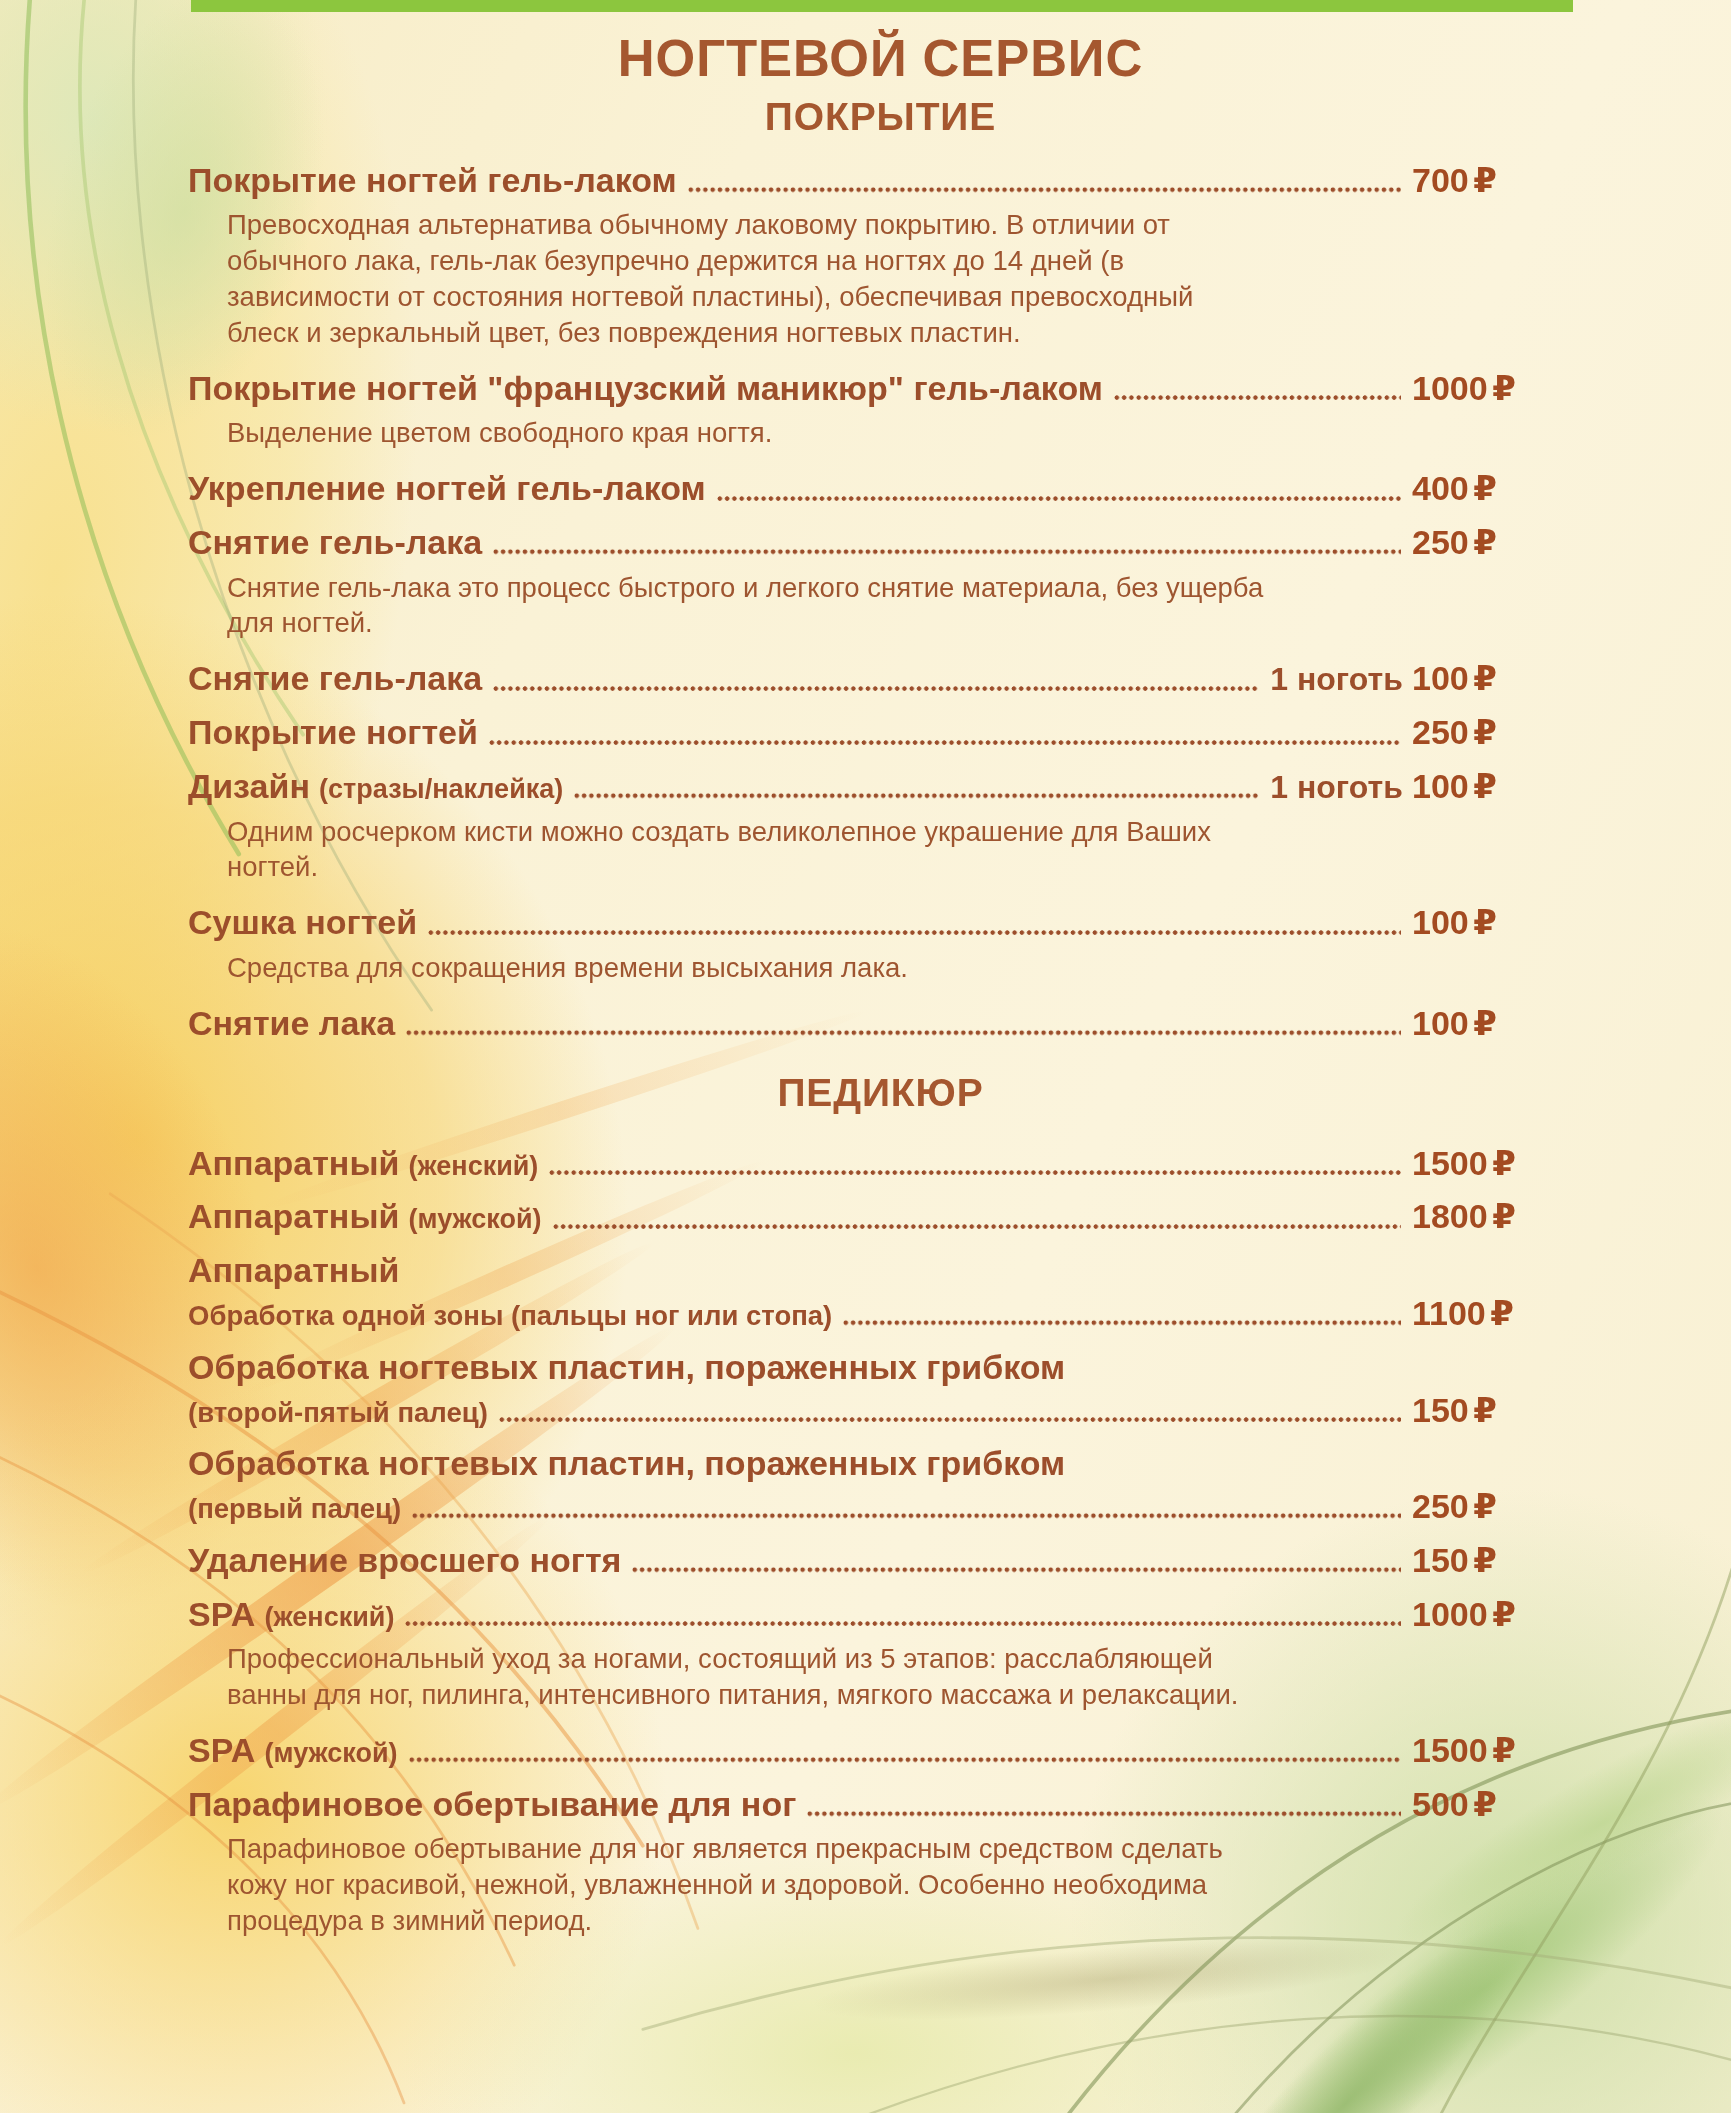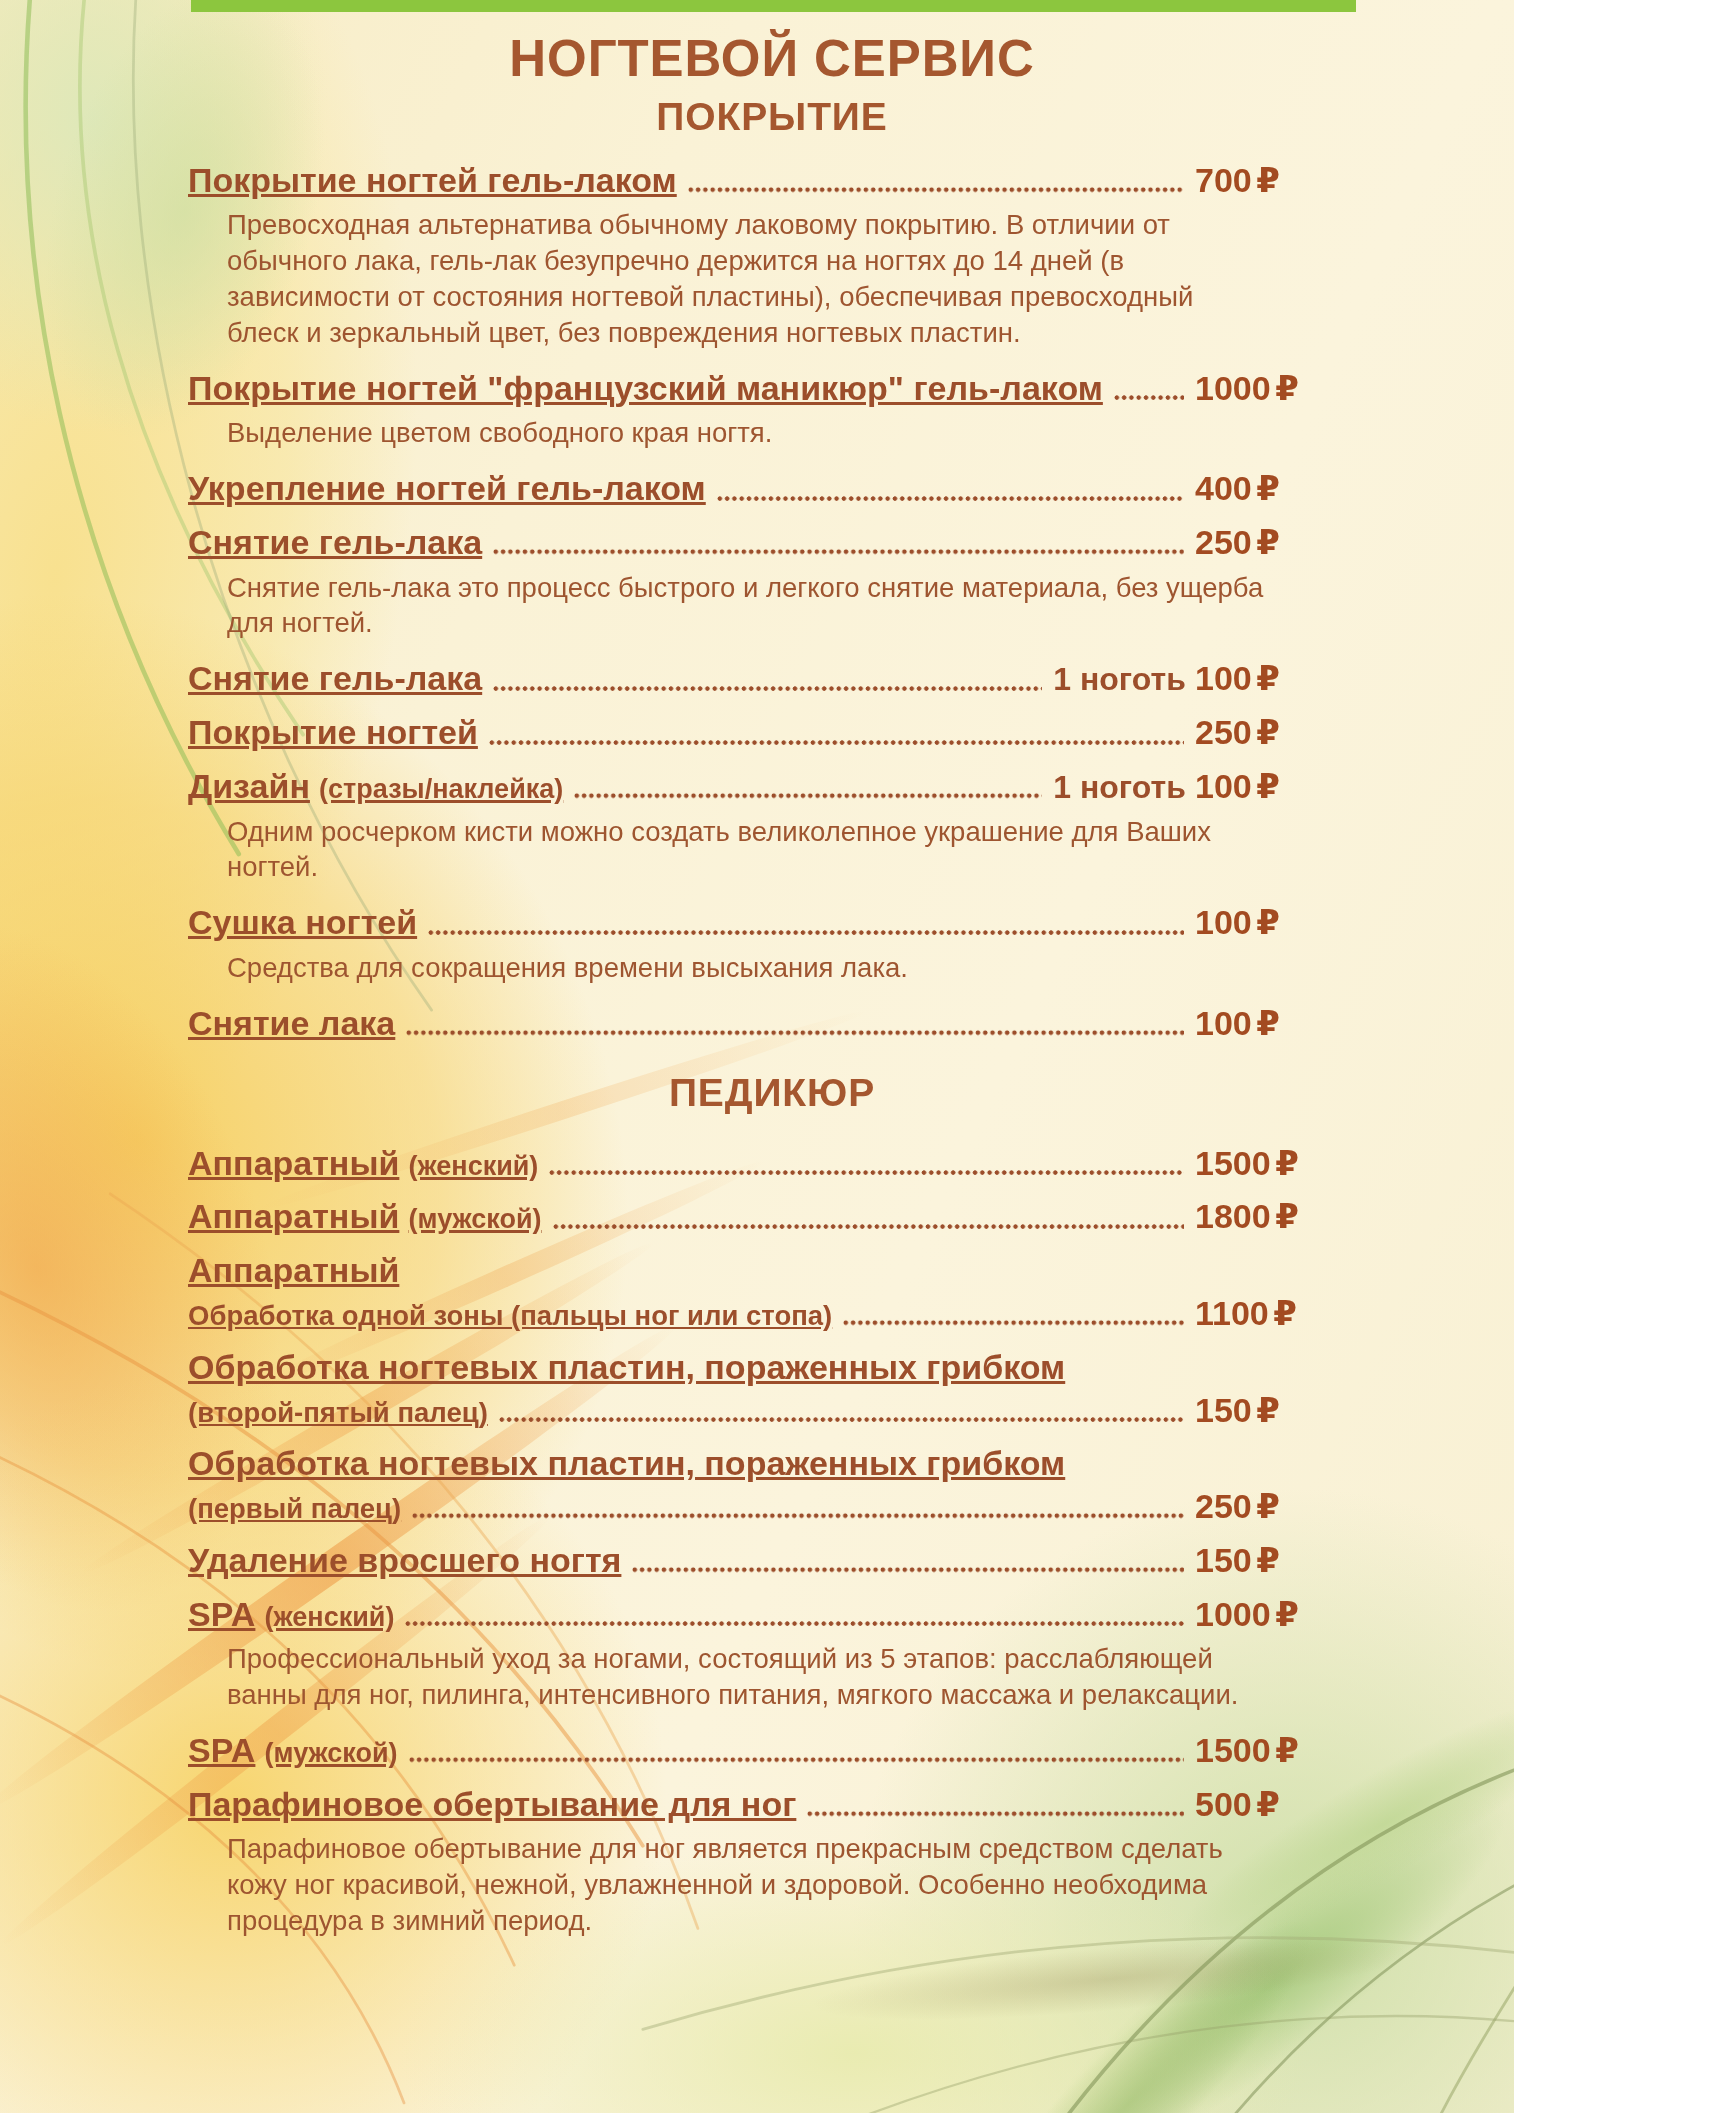--- a/index.html
+++ b/index.html
@@ -1,18 +1,18 @@
 <!DOCTYPE html>
 <html lang="ru" style="font-size:14.7px"><head>
 <meta charset="utf-8">
 <style>
   html,body{margin:0;padding:0;}
   .page{
     position:relative;
-    width:1514px;height:2113px;
+    width:1731px;height:2113px;
     overflow:hidden;
     background:linear-gradient(115deg,#f7ecc4 0%,#faf2d6 30%,#fbf4dc 60%,#f8f0d2 100%);
     font-family:"Liberation Sans","DejaVu Sans",sans-serif;
   }
   
   .bg{position:absolute;inset:0;z-index:0;}
   .blob{position:absolute;border-radius:50%;}
   .band{position:absolute;border-radius:50%;}
   .b-left-yellow   {left:-294px;top:-138px;width:698px;height:1433px;transform:rotate(10deg);
     background:radial-gradient(ellipse at center,rgba(248,224,140,.95) 0%,rgba(248,228,150,.55) 45%,rgba(248,228,150,0) 70%);}
@@ -54,21 +54,21 @@
   .accent-bar{height:12px;background:var(--green,#8CC63E);margin:0 0 16.5px 2.8px;}
   h1.title{margin:13px 0 3.7px;text-align:center;font-size:51px;font-weight:bold;
     letter-spacing:0.9px;color:var(--heading,#A5572F);}
   h2.section-heading{margin:7.3px 0 22px;text-align:center;font-size:39px;font-weight:bold;
     letter-spacing:0.9px;color:var(--heading,#A5572F);}
   .section:nth-of-type(2) h2.section-heading{margin-top:27.5px;margin-bottom:29px;}
   .row{display:flex;align-items:baseline;margin:14.7px 0;
     font-size:34px;font-weight:bold;color:var(--brown,#9C4E2B);line-height:1.15;}
   .row.headline{margin-bottom:3.7px;}
   .row.subrow{font-size:27.5px;margin-top:2px;}
-  .nm{white-space:normal;text-decoration:underline;}
+  .nm{white-space:normal;}
   .nm-small{font-size:27px;margin-left:9.2px;}
   .leader{flex:1 1 27.5px;align-self:flex-end;height:7.3px;margin:0 11px 6.4px 11px;
     background-image:radial-gradient(circle at 2.8px 3.7px,var(--brown,#9C4E2B) 2px,rgba(0,0,0,0) 2.6px);
     background-size:7.3px 7.3px;background-repeat:repeat-x;background-position:left bottom;}
   .unit{font-size:32px;margin:0 9.2px 0 0;white-space:nowrap;}
   .price{flex:0 0 161px;text-align:left;font-size:34px;color:var(--price,#A34B21);white-space:nowrap;}
   .rub{margin-left:4.6px;}
   p.desc{margin:-7.3px 0 18.4px 39px;max-width:1042px;font-size:27.5px;font-weight:normal;
     color:var(--desc,#9E5530);line-height:1.3;}
 </style>

